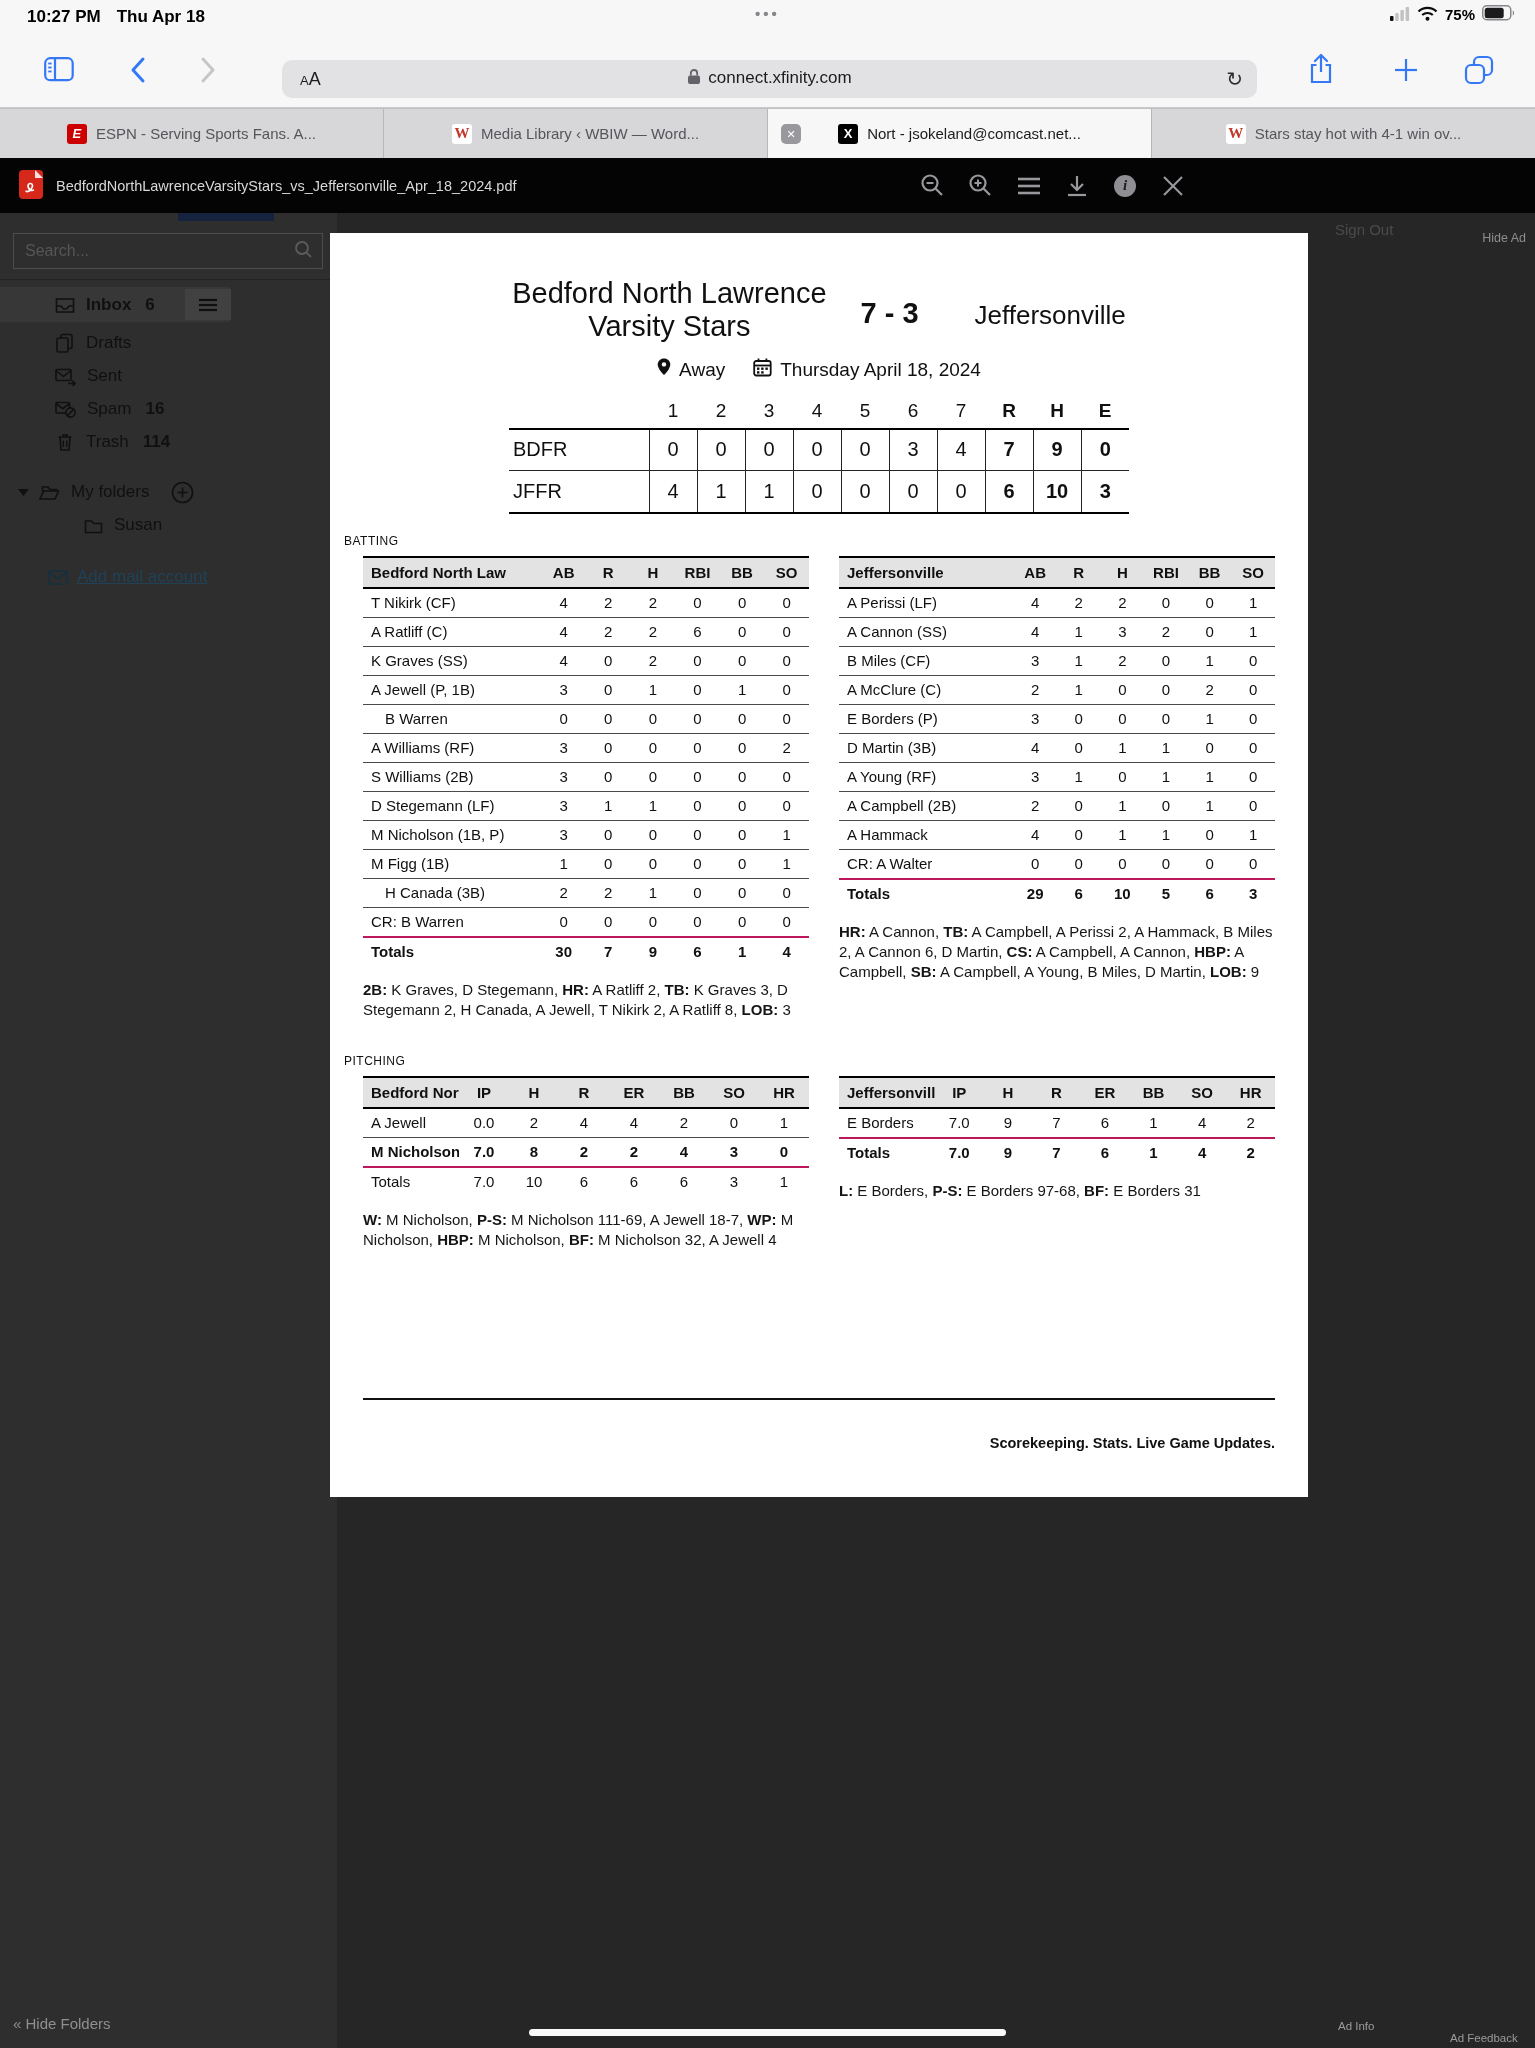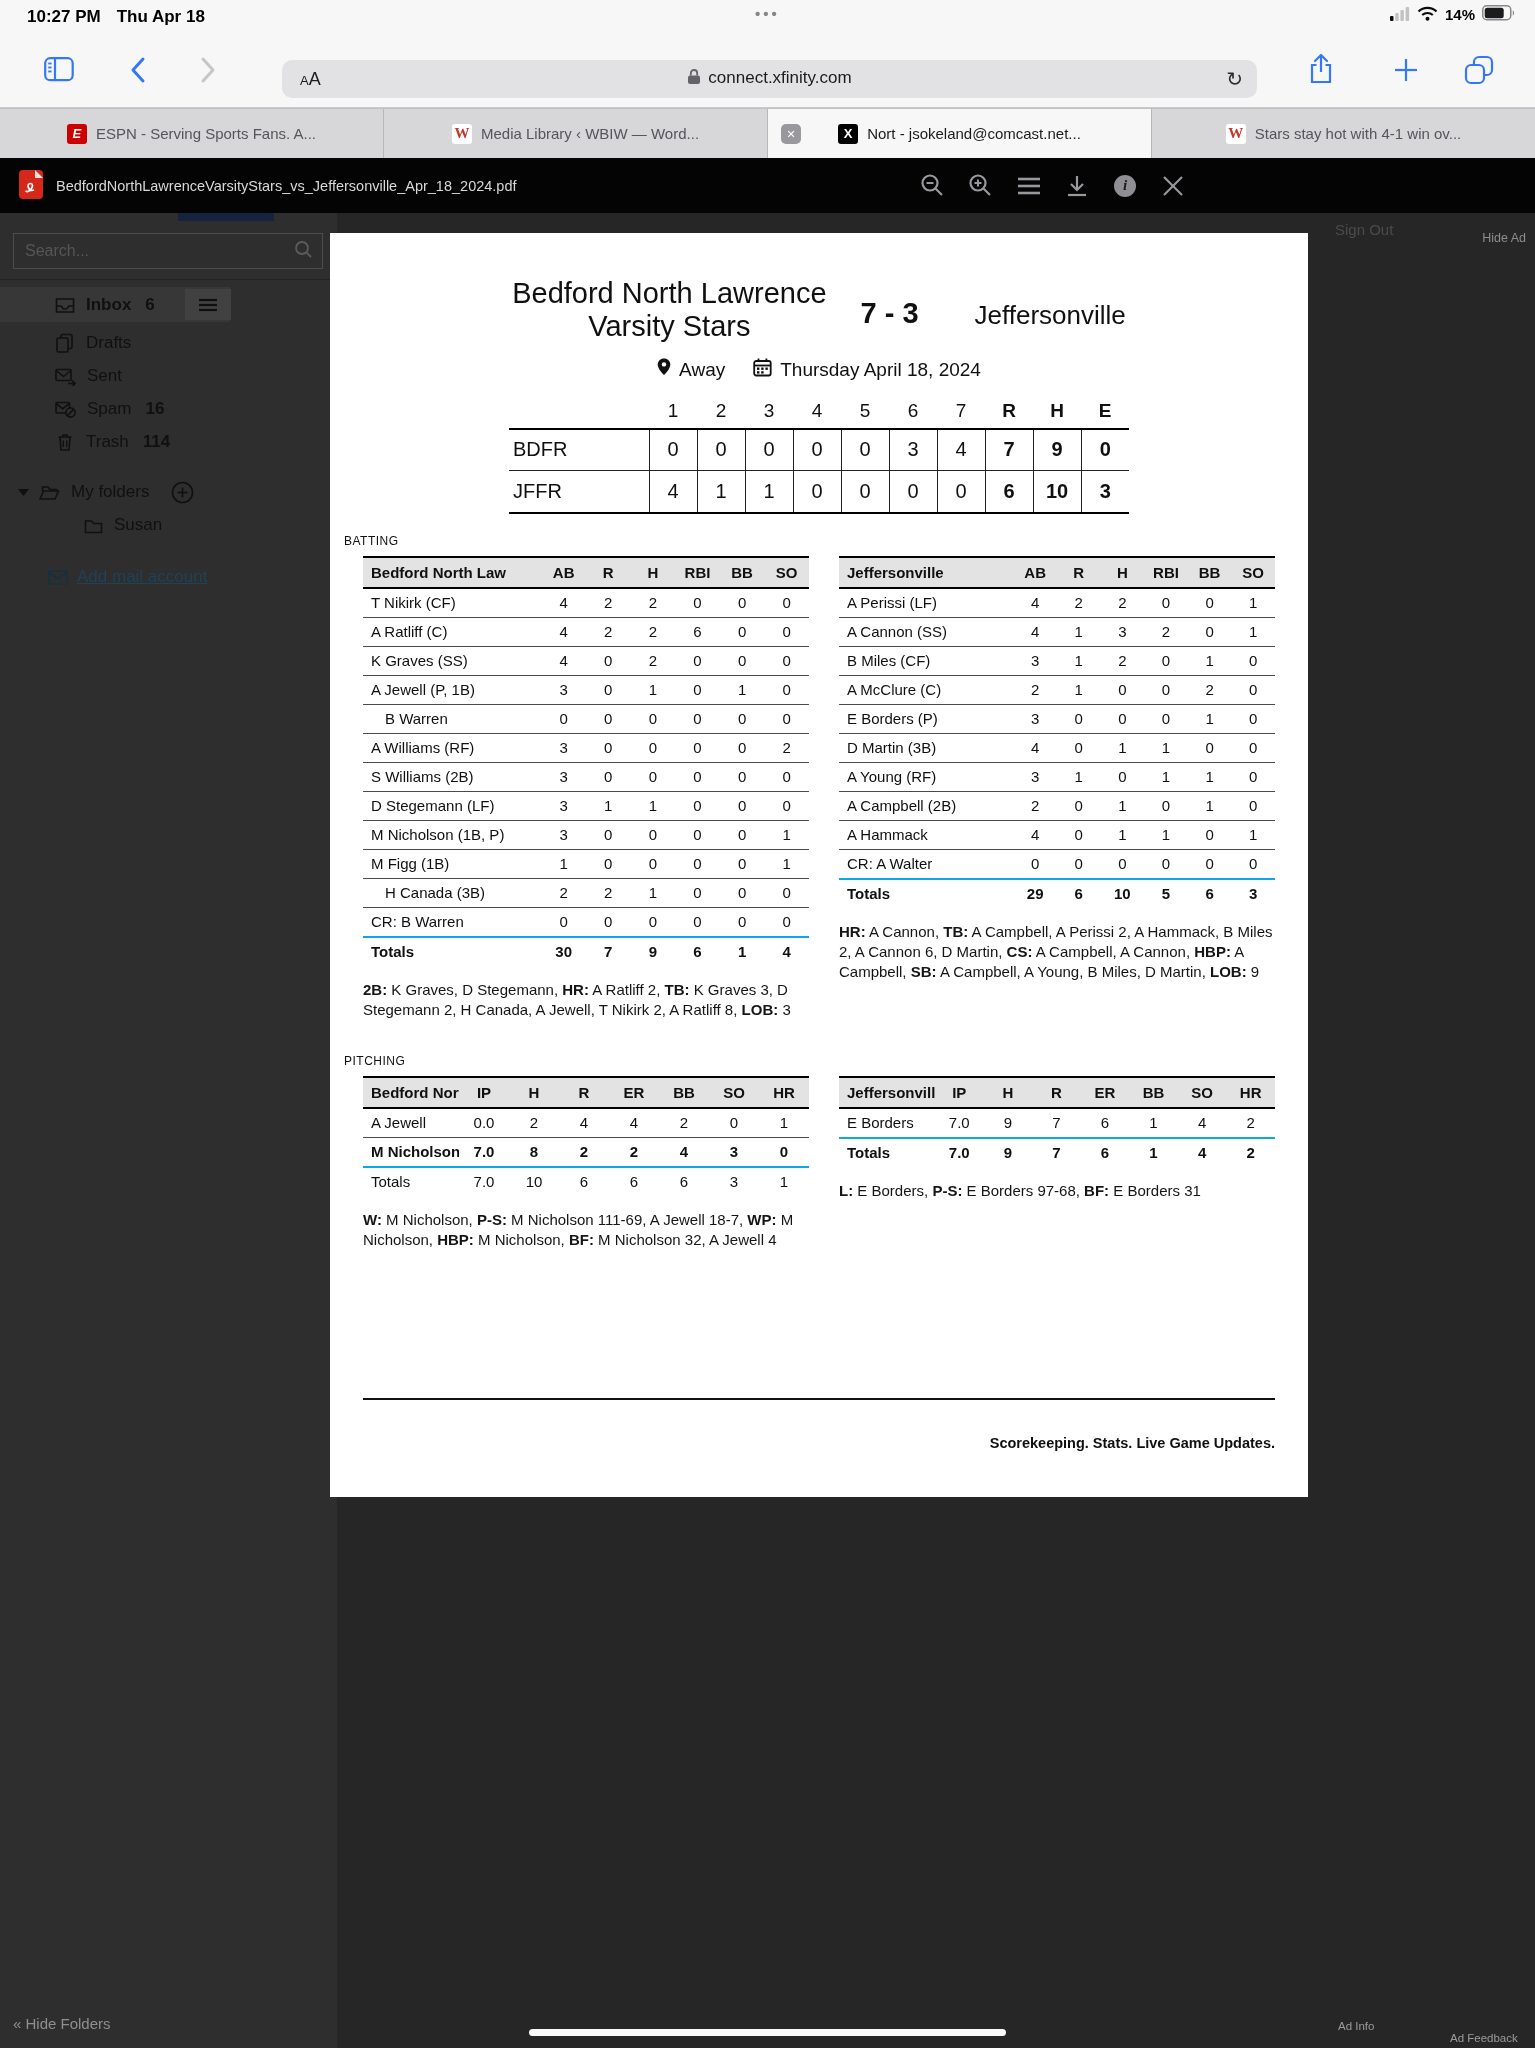--- a/index.html
+++ b/index.html
@@ -85,21 +85,21 @@
   .colL{width:446px;}
   .colR{width:436px;}
   .stat table{width:100%;border-collapse:collapse;table-layout:fixed;}
   .stat th{background:#e3e3e3;font-weight:700;font-size:15px;padding:6px 8px;border-top:2px solid #000;border-bottom:2px solid #000;text-align:center;white-space:nowrap;overflow:hidden;}
   .stat th.name-cell{text-align:left;padding-left:8px;width:40%;}
   .stat.pitch th.name-cell{width:96px;}
   .stat td{font-size:15px;padding:5.5px 2px;border-bottom:1px solid #4a4a4a;text-align:center;white-space:nowrap;overflow:hidden;}
   .stat td.name-cell{text-align:left;padding-left:8px;}
   .stat td.indent{padding-left:22px;}
   .stat tr:last-child td{border-bottom:none;}
-  .stat tr.hr-top td{border-top:2px solid #0ea5e9;}
+  .stat tr.hr-top td{border-top:2px solid #be185d;}
   .stat tr.bold-row td{font-weight:700;}
   .notes{margin:14px 0 0;font-size:15px;line-height:1.33;color:#151515;}
   .page-rule{position:absolute;left:33px;right:33px;top:1165px;border-top:2px solid #111;}
   .page-footer{position:absolute;right:33px;top:1202px;font-weight:700;font-size:14.5px;}
 </style>
 </head>
 <body>
 
 <div class="screen">
 
@@ -118,21 +118,21 @@
             <rect x="15.6" y="1" width="3.5" height="14" rx="1" fill="#c2c2c4"></rect>
           </svg>
       </span>
       <span>
         <svg width="21" height="15">
             <path d="M1.5 5.5 a13 13 0 0 1 18 0" stroke="#0c0c0c" stroke-width="2.2" fill="none"></path>
             <path d="M5.2 9 a8 8 0 0 1 10.6 0" stroke="#0c0c0c" stroke-width="2.2" fill="none"></path>
             <circle cx="10.5" cy="12.7" r="2" fill="#0c0c0c"></circle>
           </svg>
       </span>
-      <span>14%</span>
+      <span>75%</span>
       <span>
         <svg width="33" height="16">
             <rect x="0.75" y="0.75" width="28" height="14" rx="4" stroke="#86868b" fill="none" stroke-width="1.5"></rect>
             <rect x="2.7" y="2.7" width="19" height="10.6" rx="2.5" fill="#1b1b1d"></rect>
             <path d="M30.8 5.2 a3.6 3.6 0 0 1 0 5.6 z" fill="#86868b"></path>
           </svg>
       </span>
     </div>
 
     <span class="navicon" style="left:44px;top:57px;">

